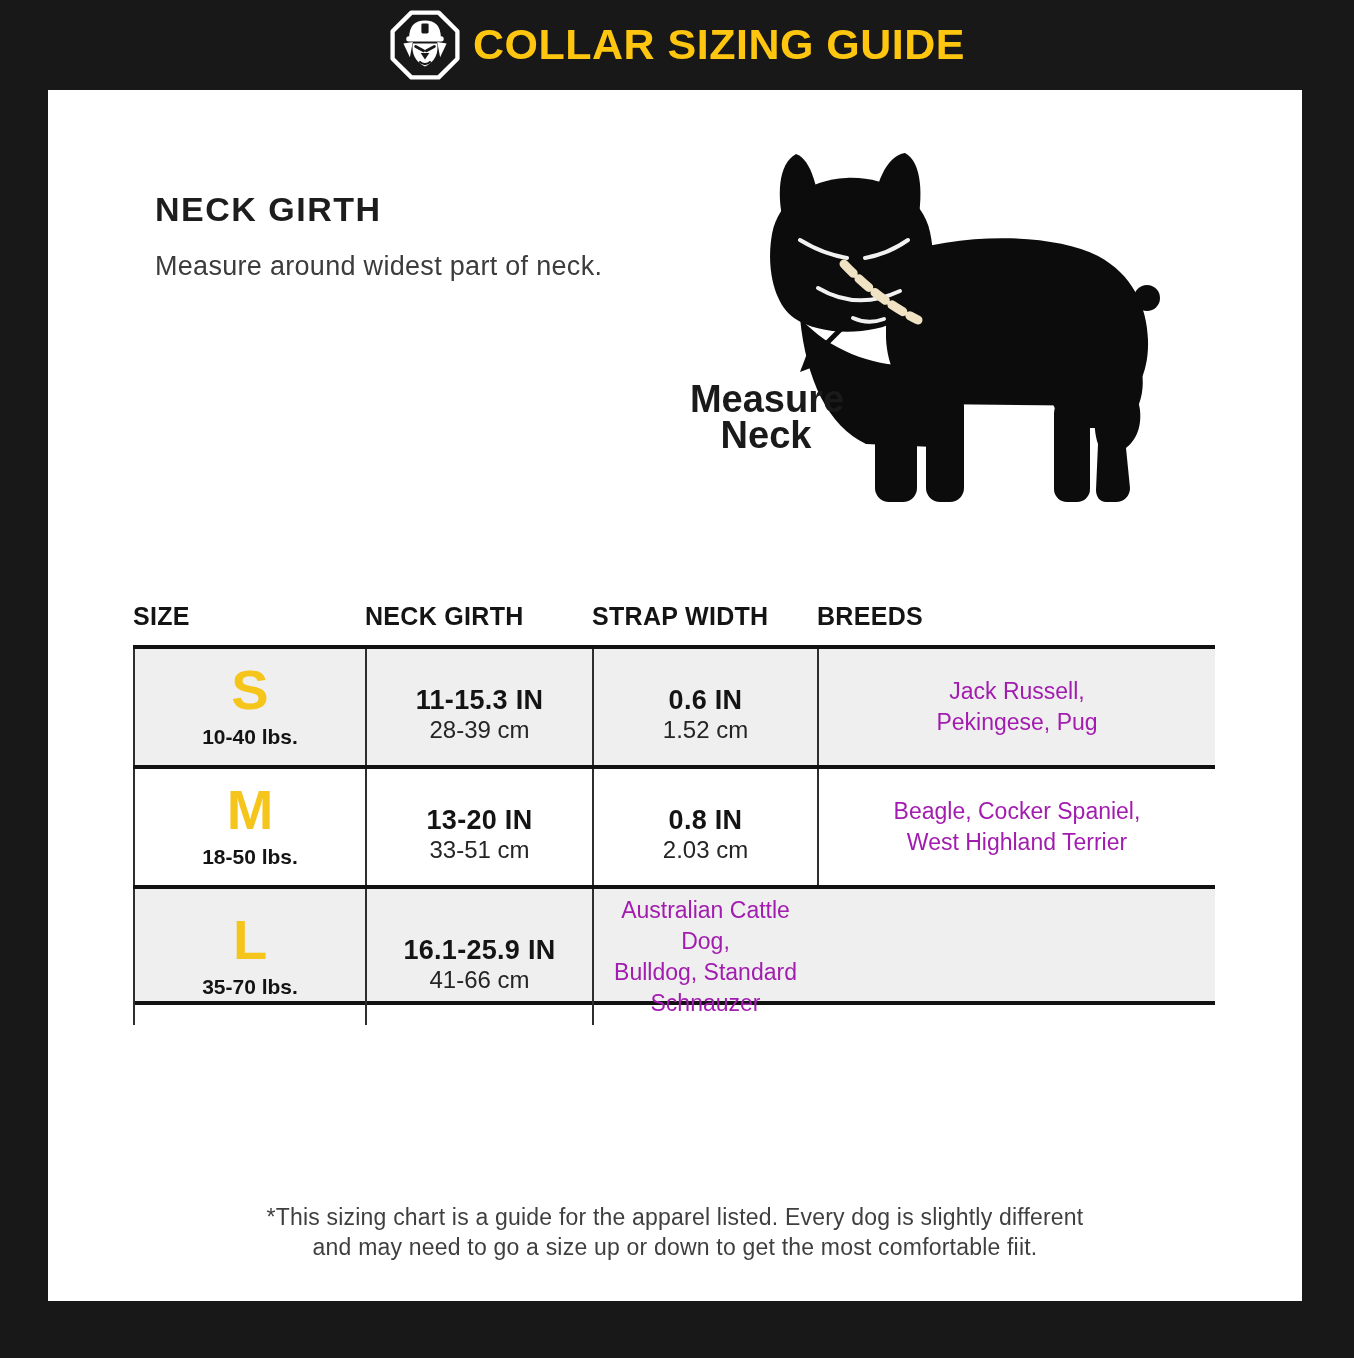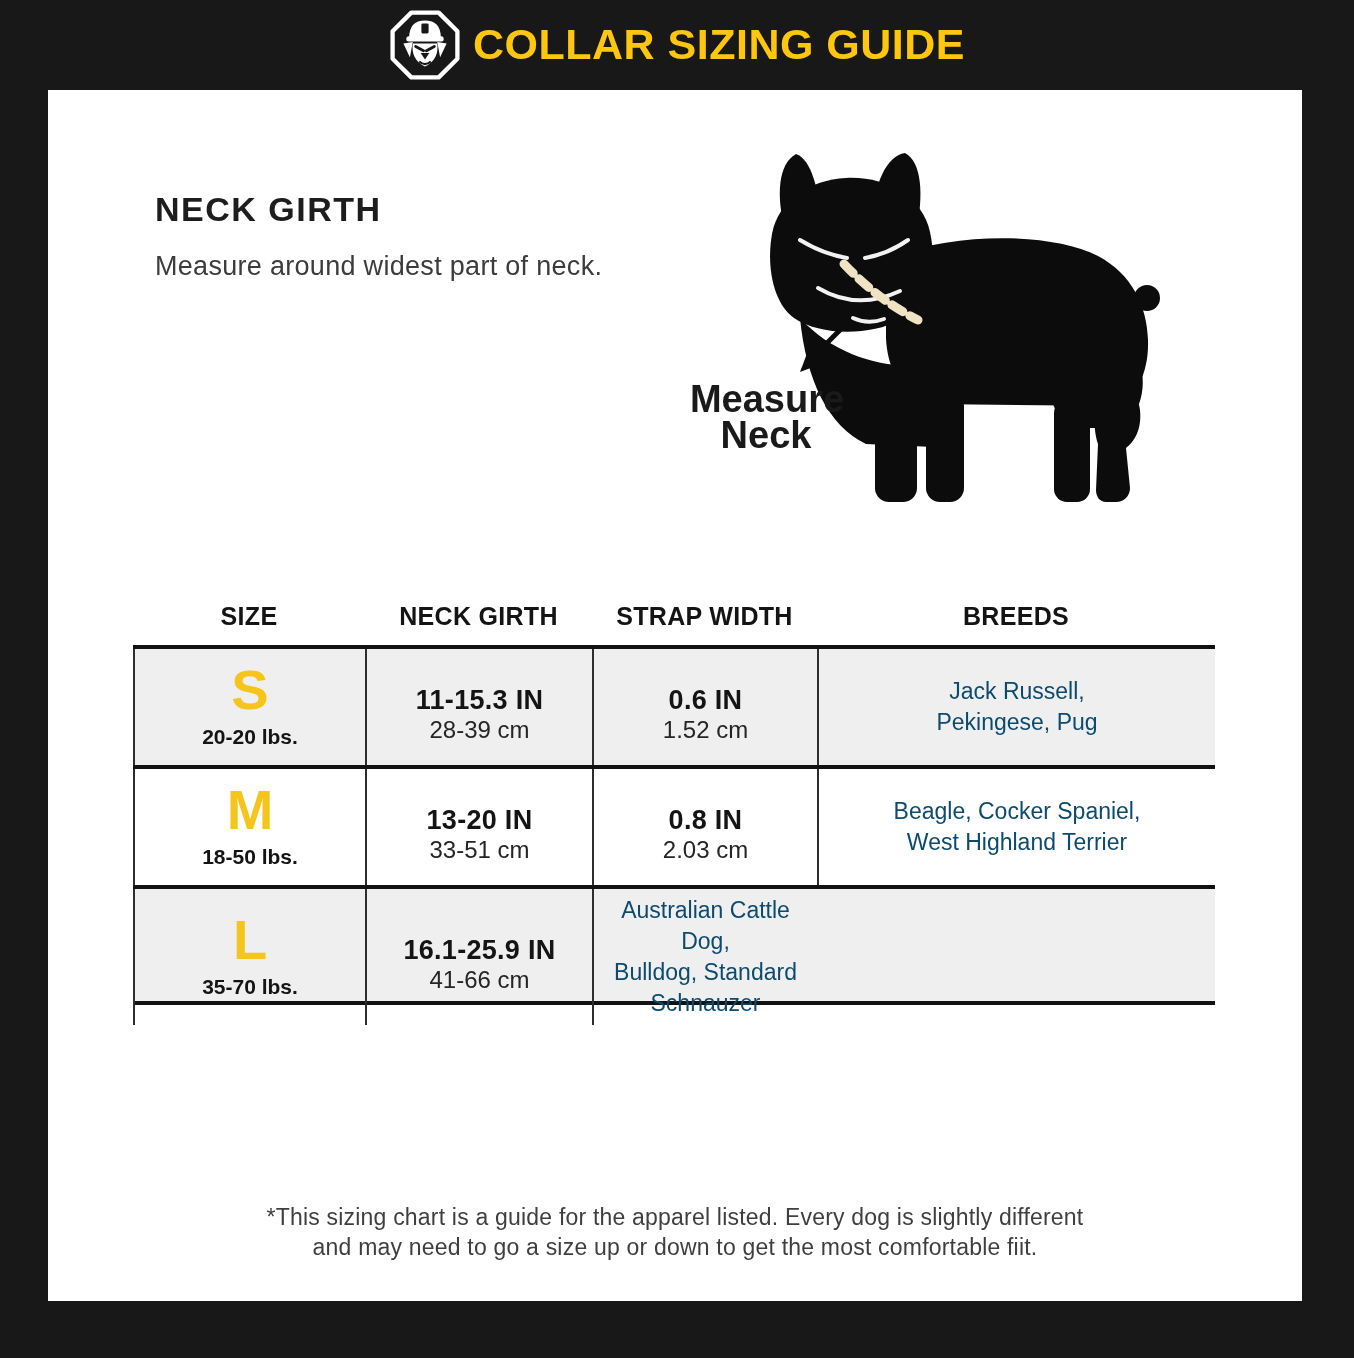--- a/index.html
+++ b/index.html
@@ -32,37 +32,37 @@
     margin-top:22px; font-size:27px; font-weight:400; color:#3c3c3c; letter-spacing:.3px;
   }
   .diagram { position:absolute; left:612px; top:58px; width:500px; height:367px; }
   .diagram svg { width:100%; height:100%; display:block; }
   .diagram text { font-family:"Liberation Sans","DejaVu Sans",sans-serif; }
   
   .sizing-table { position:absolute; left:85px; top:512px; width:1082px; }
   .thead, .trow { display:grid; grid-template-columns:232px 227px 225px 398px; }
   .thead { padding-bottom:14px; }
   .th {
-    text-align:center; font-size:25px; font-weight:800; letter-spacing:.3px; color:#141414;
+    text-align:left; font-size:25px; font-weight:800; letter-spacing:.3px; color:#141414;
     align-self:end;
   }
   .trow { height:120px; border-top:4px solid #121212; }
   .trow:last-child { border-bottom:4px solid #121212; }
   .trow:nth-child(odd) { background:#efefef; }
   .trow:nth-child(even) { background:#ffffff; }
   .tcell {
     border-left:2px solid #2e2e2e;
     display:flex; flex-direction:column; align-items:center; justify-content:center;
     text-align:center; padding:6px 10px;
   }
   .size-letter { font-size:56px; font-weight:900; color:#f6c51c; line-height:.9; }
   .size-weight { margin-top:10px; font-size:21px; font-weight:700; color:#141414; }
   .val-in { font-size:27px; font-weight:700; color:#141414; letter-spacing:.3px;margin-top:14px; }
   .val-cm { font-size:24px; font-weight:400; color:#252525; }
-  .breeds { font-size:23px; color:#0c4a6e; line-height:1.35; white-space:pre-line; }
+  .breeds { font-size:23px; color:#a21caf; line-height:1.35; white-space:pre-line; }
   
   .footnote {
     position:absolute; left:0; top:1112px; width:100%;
     text-align:center; font-size:23px; color:#3f3f3f; line-height:1.32;
     white-space:pre-line; letter-spacing:.2px;
   }
 </style>
 </head>
 <body>
 
@@ -138,21 +138,21 @@
         <div class="th">SIZE</div>
         <div class="th">NECK GIRTH</div>
         <div class="th">STRAP WIDTH</div>
         <div class="th">BREEDS</div>
       </div>
 
       <div class="tbody">
         <div class="trow">
           <div class="tcell">
             <div class="size-letter">S</div>
-            <div class="size-weight">20-20 lbs.</div>
+            <div class="size-weight">10-40 lbs.</div>
           </div>
           <div class="tcell">
             <div class="val-in">11-15.3 IN</div>
             <div class="val-cm">28-39 cm</div>
           </div>
           <div class="tcell">
             <div class="val-in">0.6 IN</div>
             <div class="val-cm">1.52 cm</div>
           </div>
           <div class="tcell breeds">Jack Russell,

